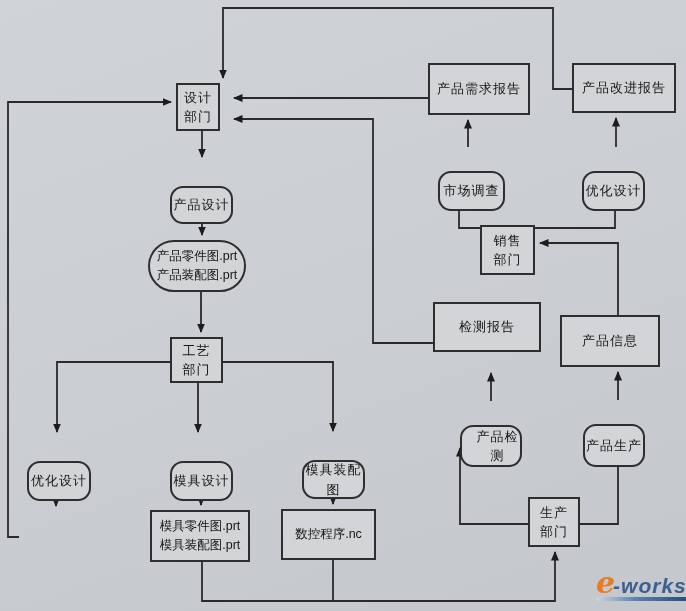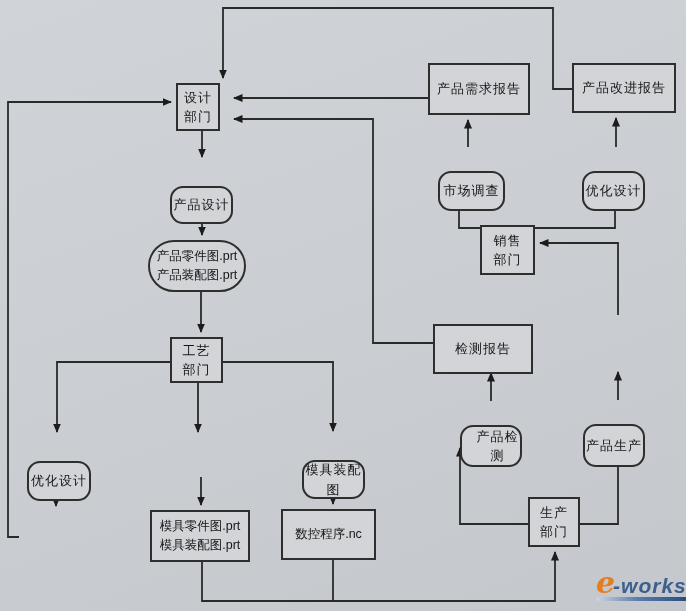--- a/index.html
+++ b/index.html
@@ -136,20 +136,23 @@
 
   <div class="node" style="left:170px;top:337px;width:53px;height:46px;">
     <span>工艺</span>
     <span>部门</span>
   </div>
 
   <div class="node rounded" style="left:27px;top:437px;width:64px;height:40px;">
     <span>优化设计</span>
   </div>
 
+  <div class="node rounded" style="left:170px;top:437px;width:63px;height:40px;">
+    <span>模具设计</span>
+  </div>
 
   <div class="node rounded" style="left:302px;top:436px;width:63px;height:39px;">
     <span>模具装配图</span>
   </div>
 
 
   <div class="node file" style="left:150px;top:510px;width:100px;height:52px;">
     <span>模具零件图.prt</span>
     <span>模具装配图.prt</span>
   </div>
@@ -172,24 +175,27 @@
 
   <div class="node rounded" style="left:582px;top:147px;width:63px;height:40px;">
     <span>优化设计</span>
   </div>
 
   <div class="node" style="left:480px;top:225px;width:55px;height:50px;">
     <span>销售</span>
     <span>部门</span>
   </div>
 
-  <div class="node" style="left:433px;top:324px;width:100px;height:50px;">
+  <div class="node" style="left:433px;top:302px;width:108px;height:50px;">
     <span>检测报告</span>
   </div>
 
+  <div class="node" style="left:560px;top:315px;width:100px;height:52px;">
+    <span>产品信息</span>
+  </div>
 
   <div class="node rounded" style="left:460px;top:401px;width:62px;height:42px;padding-left:13px;">
     <span>产品检测</span>
   </div>
 
   <div class="node rounded" style="left:583px;top:400px;width:62px;height:43px;">
     <span>产品生产</span>
   </div>
 
   <div class="node" style="left:528px;top:497px;width:52px;height:50px;">

